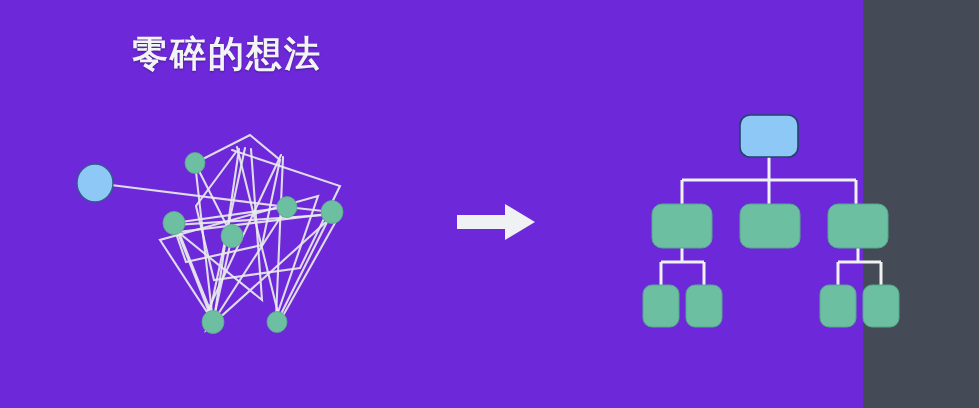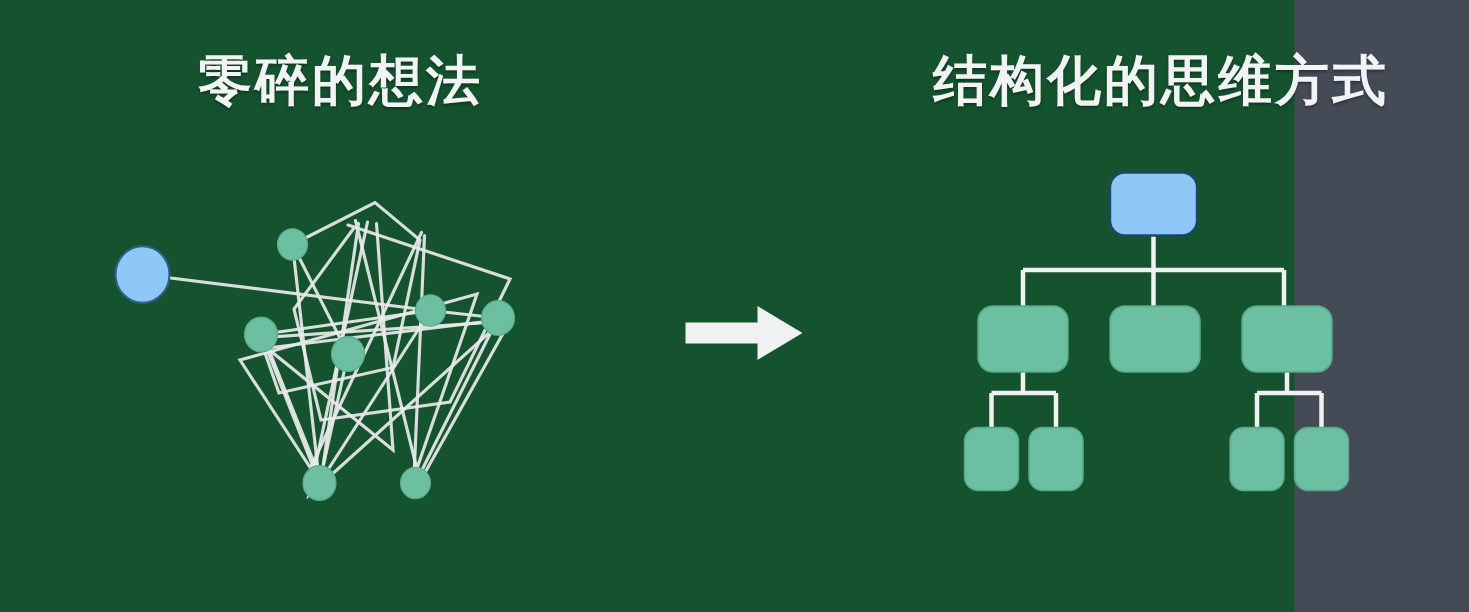--- a/index.html
+++ b/index.html
@@ -12,21 +12,21 @@
     width: 979px;
     height: 408px;
     overflow: hidden;
     font-family: "Liberation Sans", "DejaVu Sans", sans-serif;
     position: relative;
   }
   #slide {
     position: relative;
     width: 863px;
     height: 408px;
-    background: #14532d;
+    background: #6d28d9;
   }
 
   
   .title {
     position: absolute;
     color: #f2f3f5;
     font-size: 36px;
     font-weight: 700;
     letter-spacing: 2px;
     line-height: 1;
@@ -87,21 +87,20 @@
     stroke: none;
   }
 </style>
 </head>
 <body>
 
 <div id="slide">
 
   <div class="title" id="title-left">零碎的想法</div>
 
-  <div class="title" id="title-right">结构化的思维方式</div>
 
   <svg class="canvas" id="chaos-canvas" viewBox="0 0 979 408">
     <g id="chaos-tangle">
         <polyline points="195,163 250,135 280,160 262,245 186,262 172,222" class="edge"></polyline>
         <polyline points="232,150 340,186 300,268 214,280 196,206 236,152" class="edge"></polyline>
         <polyline points="245,148 206,330 336,213 178,232 262,300 251,149" class="edge"></polyline>
         <polyline points="281,155 207,312 160,240 318,196 276,318 283,157" class="edge"></polyline>
         <polyline points="237,147 280,321 340,214 176,225 214,320 239,149" class="edge"></polyline>
       </g>
     <g id="chaos-edges">

